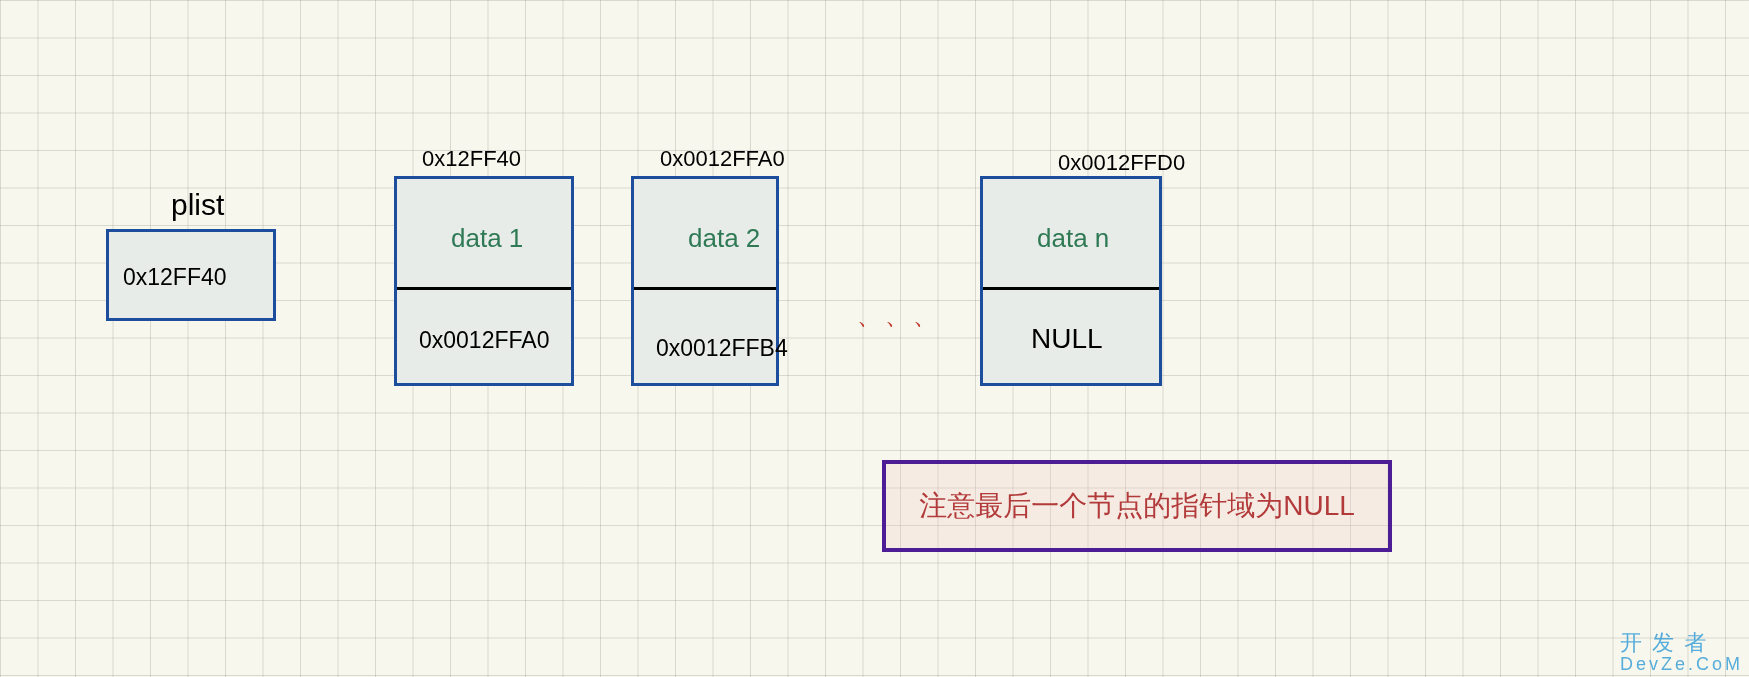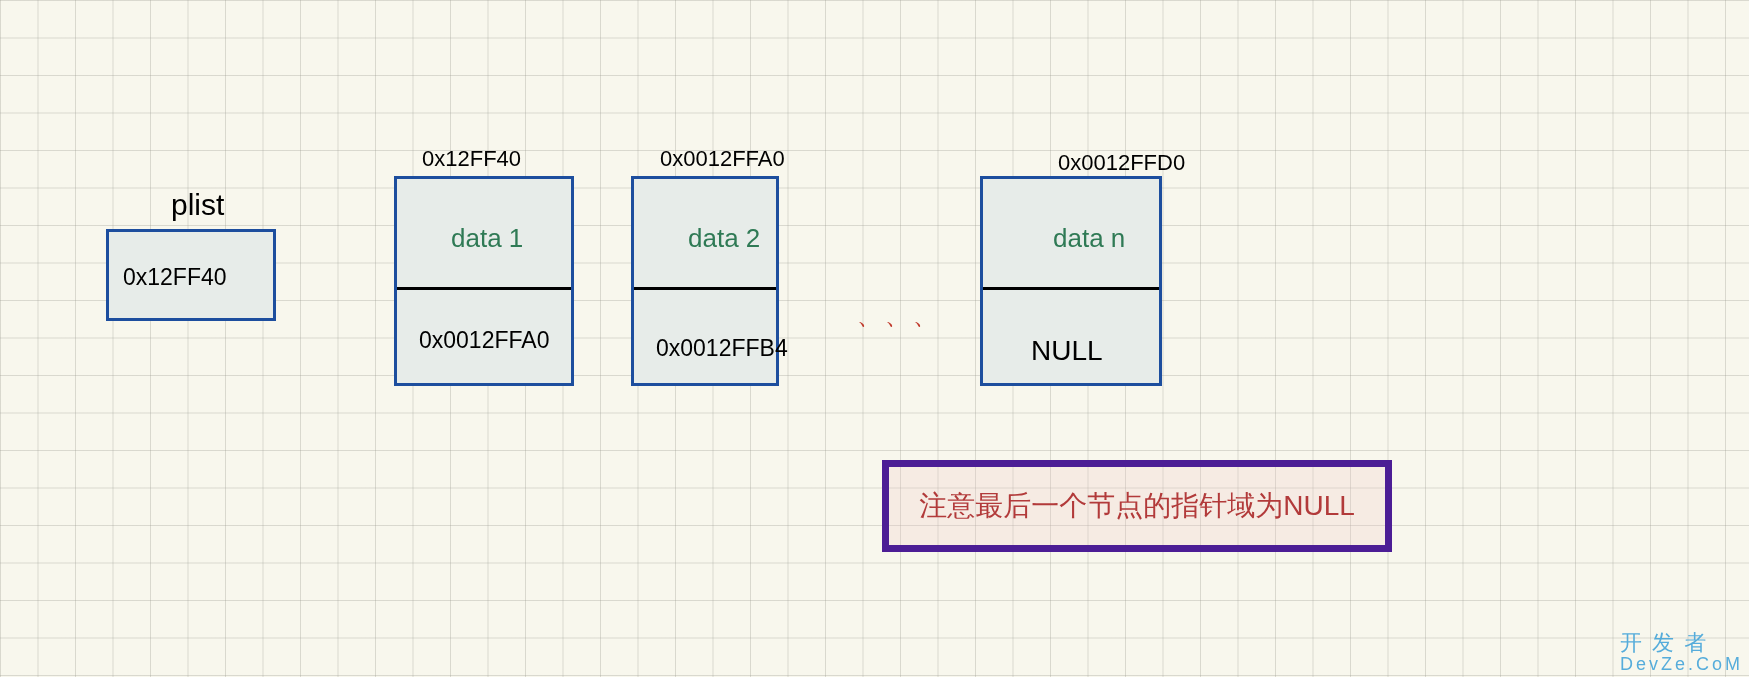--- a/index.html
+++ b/index.html
@@ -49,21 +49,21 @@
     font-size: 22px;
     color: #000;
   }
   .plist-lbl {
     font-size: 30px;
     font-weight: 400;
     margin-left: 7px;
   }
   .note {
     position: absolute;
-    border: 7px solid #4c1d95;
+    border: 4px solid #4c1d95;
     background: rgba(240,200,200,0.25);
     color: #b23a3a;
     font-size: 28px;
     display: flex;
     align-items: center;
     justify-content: center;
   }
   .watermark {
     position: absolute;
     right: 6px; bottom: 2px;
@@ -103,23 +103,23 @@
 <div class="box" style="left:631px; top:176px; width:148px; height:210px;">
   <div class="lbl data-lbl" style="left:54px; top:44px;">data 2</div>
   <div class="hline" style="top:108px;"></div>
   <div class="lbl addr-lbl" style="left:22px; top:156px;text-align:right;">0x0012FFB4</div>
 </div>
 
 <div class="lbl" style="left:857px; top:300px; color:#c0392b; font-size:24px; letter-spacing:4px;">、、、</div>
 
 <div class="lbl topaddr" style="left:1010px; top:150px;margin-left:48px;">0x0012FFD0</div>
 <div class="box" style="left:980px; top:176px; width:182px; height:210px;">
-  <div class="lbl data-lbl" style="left:54px; top:44px;margin-left:16px;">data n</div>
+  <div class="lbl data-lbl" style="left:54px; top:44px;">data n</div>
   <div class="hline" style="top:108px;"></div>
-  <div class="lbl" style="left:48px; top:144px; font-size:28px; color:#000;margin-top:12px;">NULL</div>
+  <div class="lbl" style="left:48px; top:144px; font-size:28px; color:#000;">NULL</div>
 </div>
 
 <div class="note" style="left:882px; top:460px; width:510px; height:92px;">
   <span>注意最后一个节点的指针域为NULL</span>
 </div>
 
 <svg class="arrows">
   <g stroke="#c0392b" stroke-width="3" fill="none" stroke-linecap="round" stroke-linejoin="round">
     <path d="M1220 315 L1232 380 L1195 340 L1252 338 L1210 382 Z"></path>
   </g>

